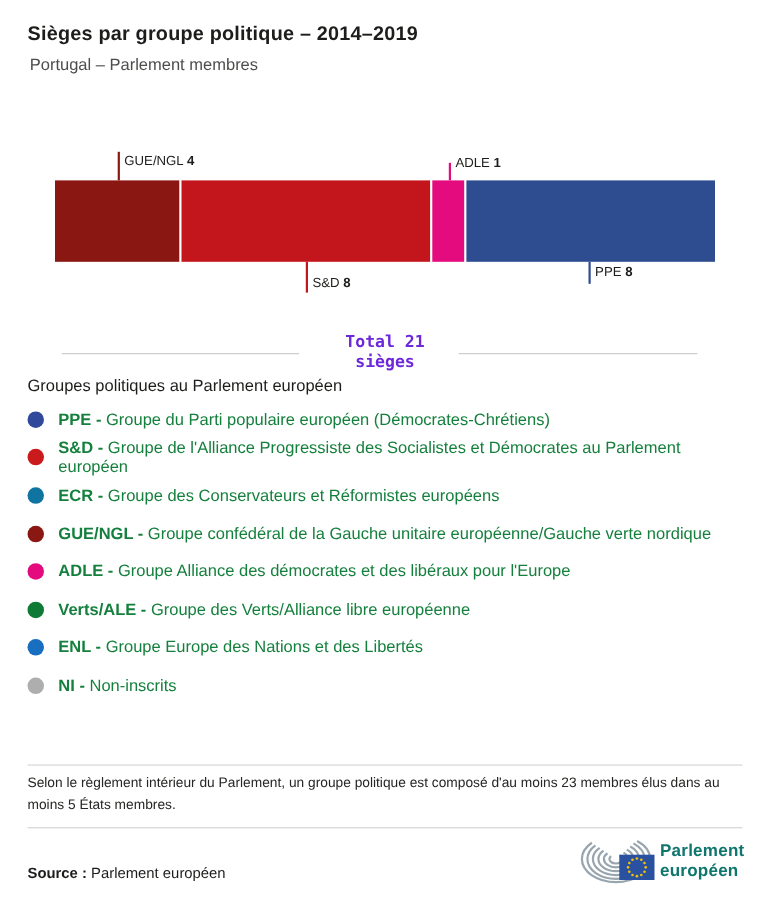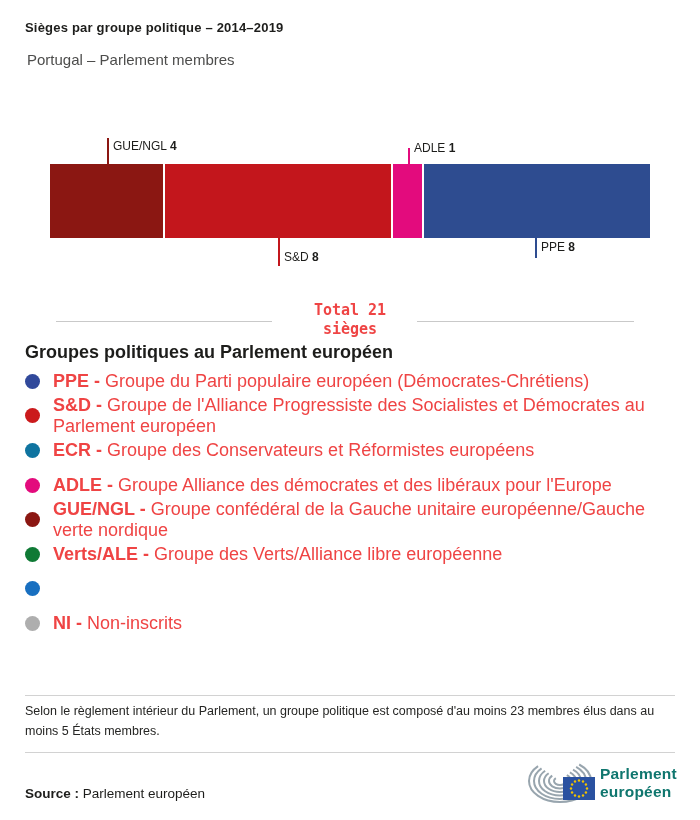--- a/index.html
+++ b/index.html
@@ -3,21 +3,21 @@
 <meta charset="utf-8">
 <style>
   html,body { margin:0; padding:0; }
   body {
     width:700px; height:820px; background:#ffffff; position:relative;
     font-family:"Liberation Sans", sans-serif; color:#1d1d1b;
     overflow:hidden;
   }
   .abs { position:absolute; }
 
-  #page-title { left:25px; top:20px; font-size:13px; font-weight:700; letter-spacing:.2px; }
+  #page-title { left:25px; top:20px; font-size:18px; font-weight:700; letter-spacing:.2px; }
   #page-subtitle { left:27px; top:51px; font-size:15px; color:#4d4d4c; }
 
   
   #seats-bar { left:50px; top:164px; width:600px; height:74px; display:flex; gap:2px; }
   #seats-bar > div { height:100%; }
 
   .callout-line { position:absolute; width:1.5px; }
   .callout-label { position:absolute; font-size:12px; white-space:nowrap; color:#1d1d1b; }
   .callout-label b { font-weight:700; }
   #co-line-0 { left:107px; top:138px; height:26px; }
@@ -26,32 +26,32 @@
   #co-label-2 { left:414px; top:141px; }
   #co-line-1 { left:278px; top:238px; height:28px; }
   #co-label-1 { left:284px; top:250px; }
   #co-line-3 { left:535px; top:238px; height:20px; }
   #co-label-3 { left:541px; top:240px; }
 
   
   #total-wrap {
     left:0; top:301px; width:700px; text-align:center;
     font-family:"DejaVu Sans Mono", monospace; font-weight:700;
-    font-size:15px; line-height:19px; color:#ef4444;
+    font-size:15px; line-height:19px; color:#6d28d9;
   }
   .hline { position:absolute; border-top:1px solid #c9c9c9; height:0; }
   #total-line-left { left:56px; top:321px; width:216px; }
   #total-line-right { left:417px; top:321px; width:217px; }
 
   
-  #legend-heading { left:25px; top:342px; font-size:18px; font-weight:700; }
+  #legend-heading { left:25px; top:342px; font-size:15px; font-weight:400; }
   #legend-list { left:25px; top:364px; width:660px; }
   .legend-row { height:34.6px; display:flex; align-items:center; }
   .dot { width:15px; height:15px; border-radius:50%; margin-right:13px; flex:none; }
-  .legend-text { font-size:18px; color:#ef4444; }
+  .legend-text { font-size:15px; color:#15803d; }
   .legend-text b { font-weight:700; }
 
   
   .rule { position:absolute; left:25px; width:650px; border-top:1px solid #d2d2d2; height:0; }
   #rule-1 { top:695px; }
   #rule-2 { top:752px; }
   #footnote { left:25px; top:701px; width:648px; font-size:12.5px; line-height:20px; color:#262624; }
   #source-line { left:25px; top:786px; font-size:13.5px; }
   #source-line b { font-weight:700; }
 
@@ -102,33 +102,34 @@
     </div>
     <div class="legend-row">
       <span class="dot" style="background: rgb(203, 26, 28);"></span>
       <span class="legend-text"><b>S&amp;D - </b>Groupe de l'Alliance Progressiste des Socialistes et Démocrates au Parlement européen</span>
     </div>
     <div class="legend-row">
       <span class="dot" style="background: rgb(15, 116, 160);"></span>
       <span class="legend-text"><b>ECR - </b>Groupe des Conservateurs et Réformistes européens</span>
     </div>
     <div class="legend-row">
+      <span class="dot" style="background: rgb(139, 23, 18);"></span>
+      <span class="legend-text"><b>GUE/NGL - </b>Groupe confédéral de la Gauche unitaire européenne/Gauche verte nordique</span>
+    </div>
+    <div class="legend-row">
       <span class="dot" style="background: rgb(227, 11, 125);"></span>
       <span class="legend-text"><b>ADLE - </b>Groupe Alliance des démocrates et des libéraux pour l'Europe</span>
-    </div>
-    <div class="legend-row">
-      <span class="dot" style="background: rgb(139, 23, 18);"></span>
-      <span class="legend-text"><b>GUE/NGL - </b>Groupe confédéral de la Gauche unitaire européenne/Gauche verte nordique</span>
     </div>
     <div class="legend-row">
       <span class="dot" style="background: rgb(15, 122, 53);"></span>
       <span class="legend-text"><b>Verts/ALE - </b>Groupe des Verts/Alliance libre européenne</span>
     </div>
     <div class="legend-row">
       <span class="dot" style="background: rgb(24, 111, 192);"></span>
+      <span class="legend-text"><b>ENL - </b>Groupe Europe des Nations et des Libertés</span>
     </div>
     <div class="legend-row">
       <span class="dot" style="background: rgb(174, 174, 174);"></span>
       <span class="legend-text"><b>NI - </b>Non-inscrits</span>
     </div>
   </div>
 
 <div class="rule" id="rule-1"></div>
 <div class="abs" id="footnote">Selon le règlement intérieur du Parlement, un groupe politique est composé d'au moins 23 membres élus dans au moins 5 États membres.</div>
 <div class="rule" id="rule-2"></div>

